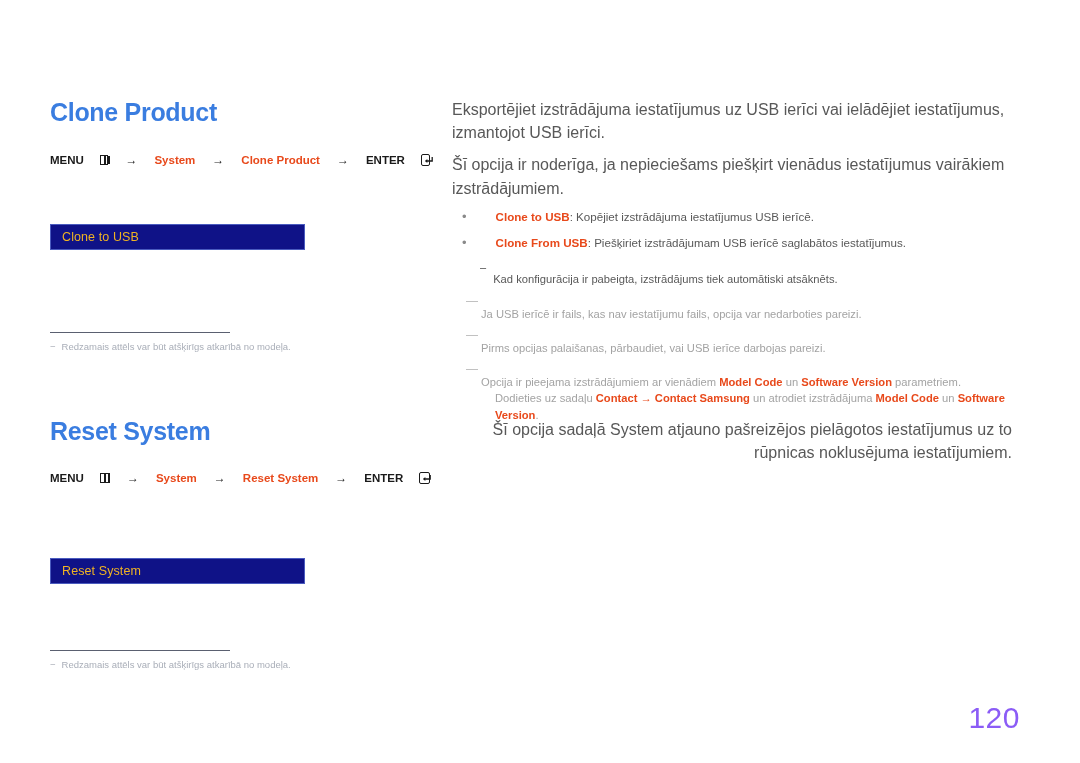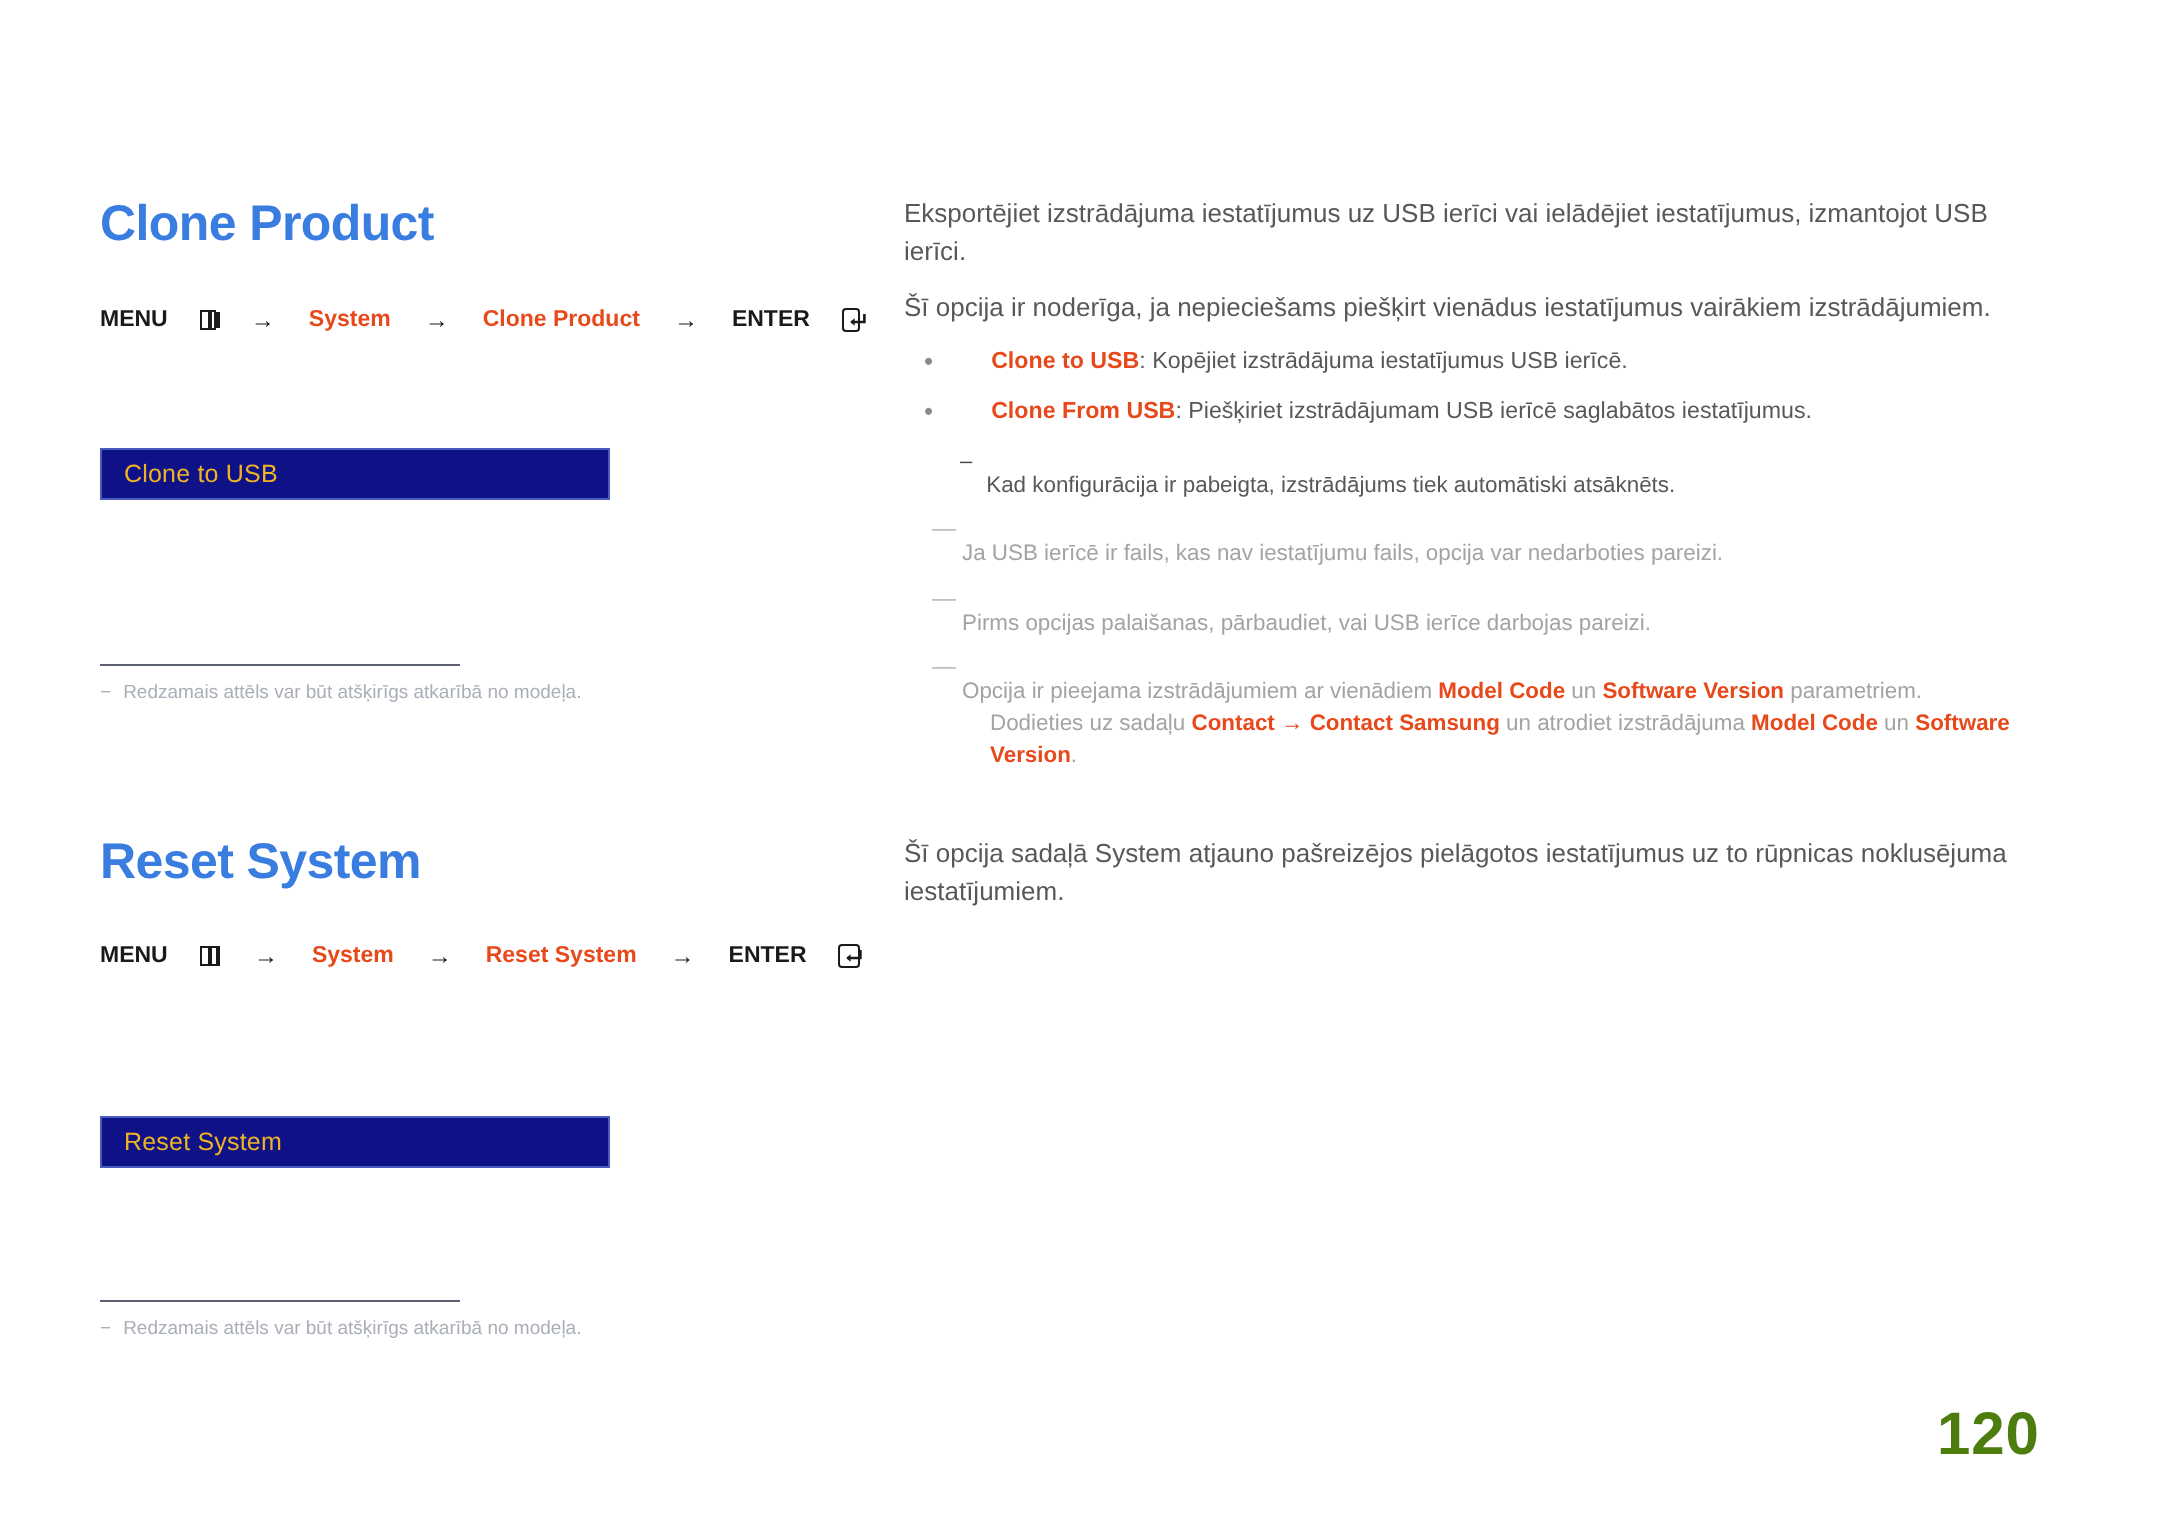--- a/index.html
+++ b/index.html
@@ -134,26 +134,26 @@
     white-space: nowrap;
     line-height: 1.3;
   }
   .footnote-dash {
     color: #a9aeb8;
     font-size: 9.5px;
   }
 
   
   .para {
-    font-size: 13px;
+    font-size: 16px;
     line-height: 1.45;
     color: #585858;
     margin: 0 0 9px 0;
   }
-  .para:last-child { margin-bottom: 4px; }
+  .para:last-child { margin-bottom: 4px; text-align: right; }
 
   .bullet-row {
     display: flex;
     align-items: flex-start;
     gap: 8px;
     margin: 0 0 9px 0;
     padding-left: 10px;
     font-size: 11.6px;
     line-height: 1.45;
     color: #585858;
@@ -195,23 +195,23 @@
   .sub-text { flex: 1 1 auto; margin-top: 11px; }
   .sub-row.light .strong-accent { color: #e8491b; }
   .indent-line { padding-left: 14px; display: block; }
 
   
   .page-number {
     position: absolute;
     right: 60px;
     bottom: 28px;
     font-size: 30px;
-    color: #4d7c0f;
+    color: #8b5cf6;
     letter-spacing: 0.5px;
-    font-weight: bold;
+    font-weight: normal;
   }
 </style>
 </head>
 <body>
 
 <div class="page">
 
   <div class="col-left" style="top:100px;">
     <h1 class="section-title">Clone Product</h1>
   </div>

